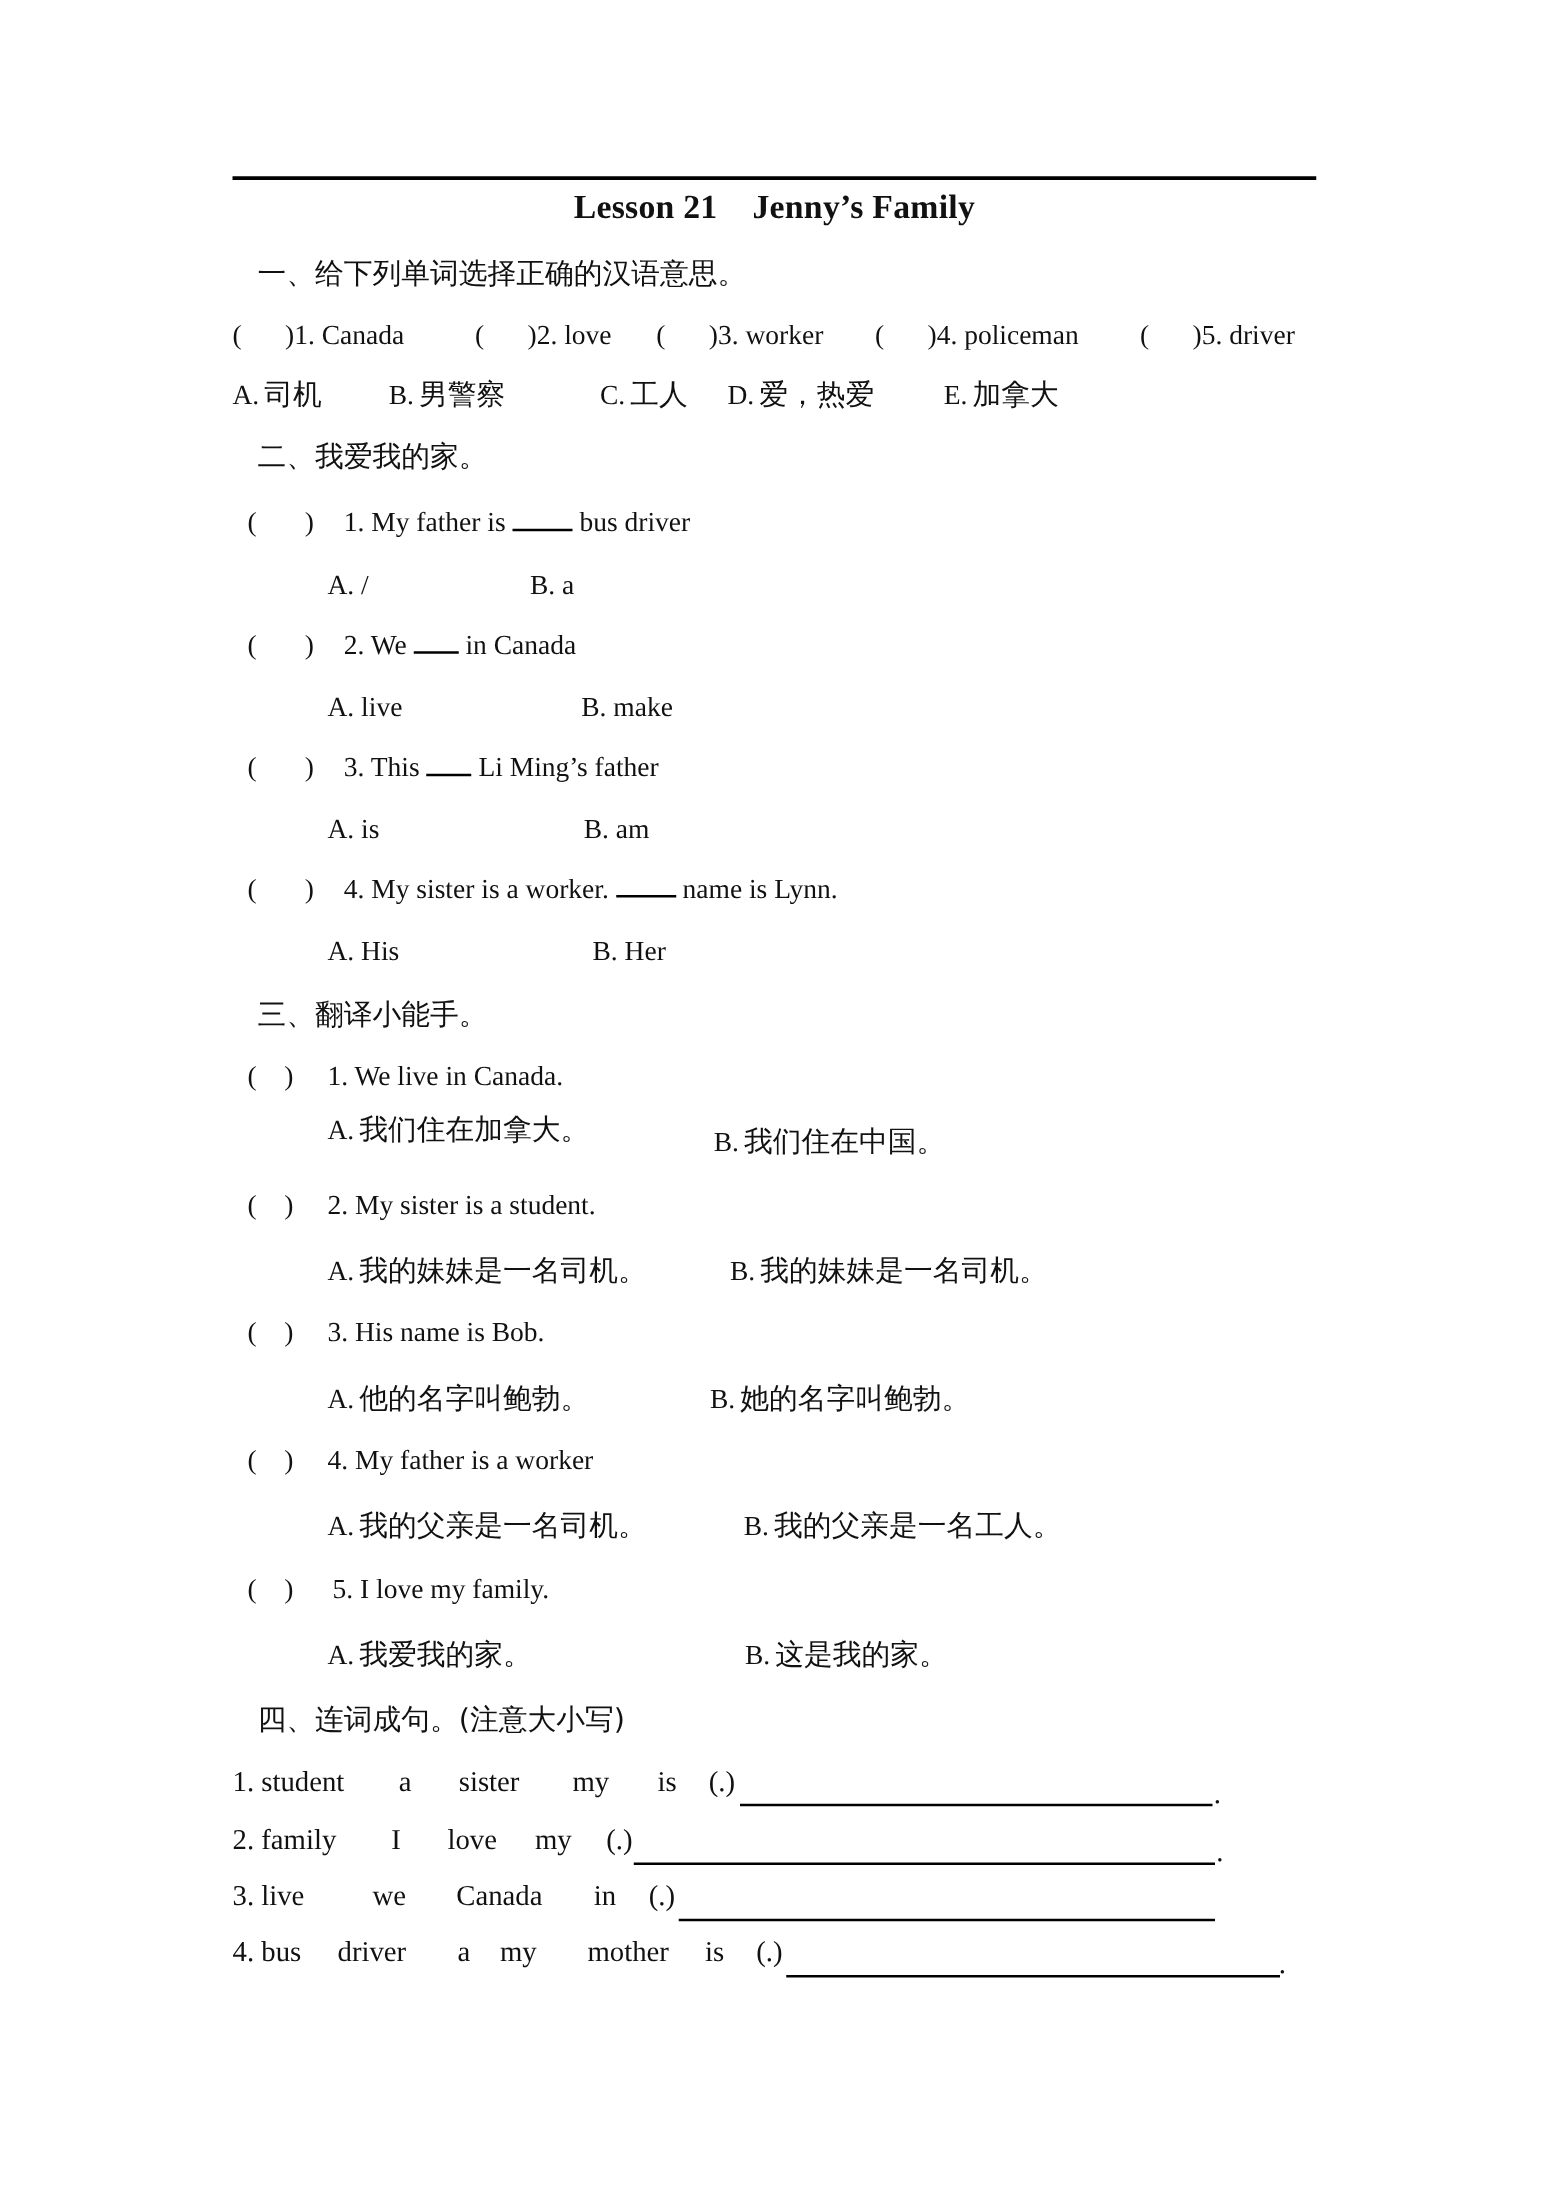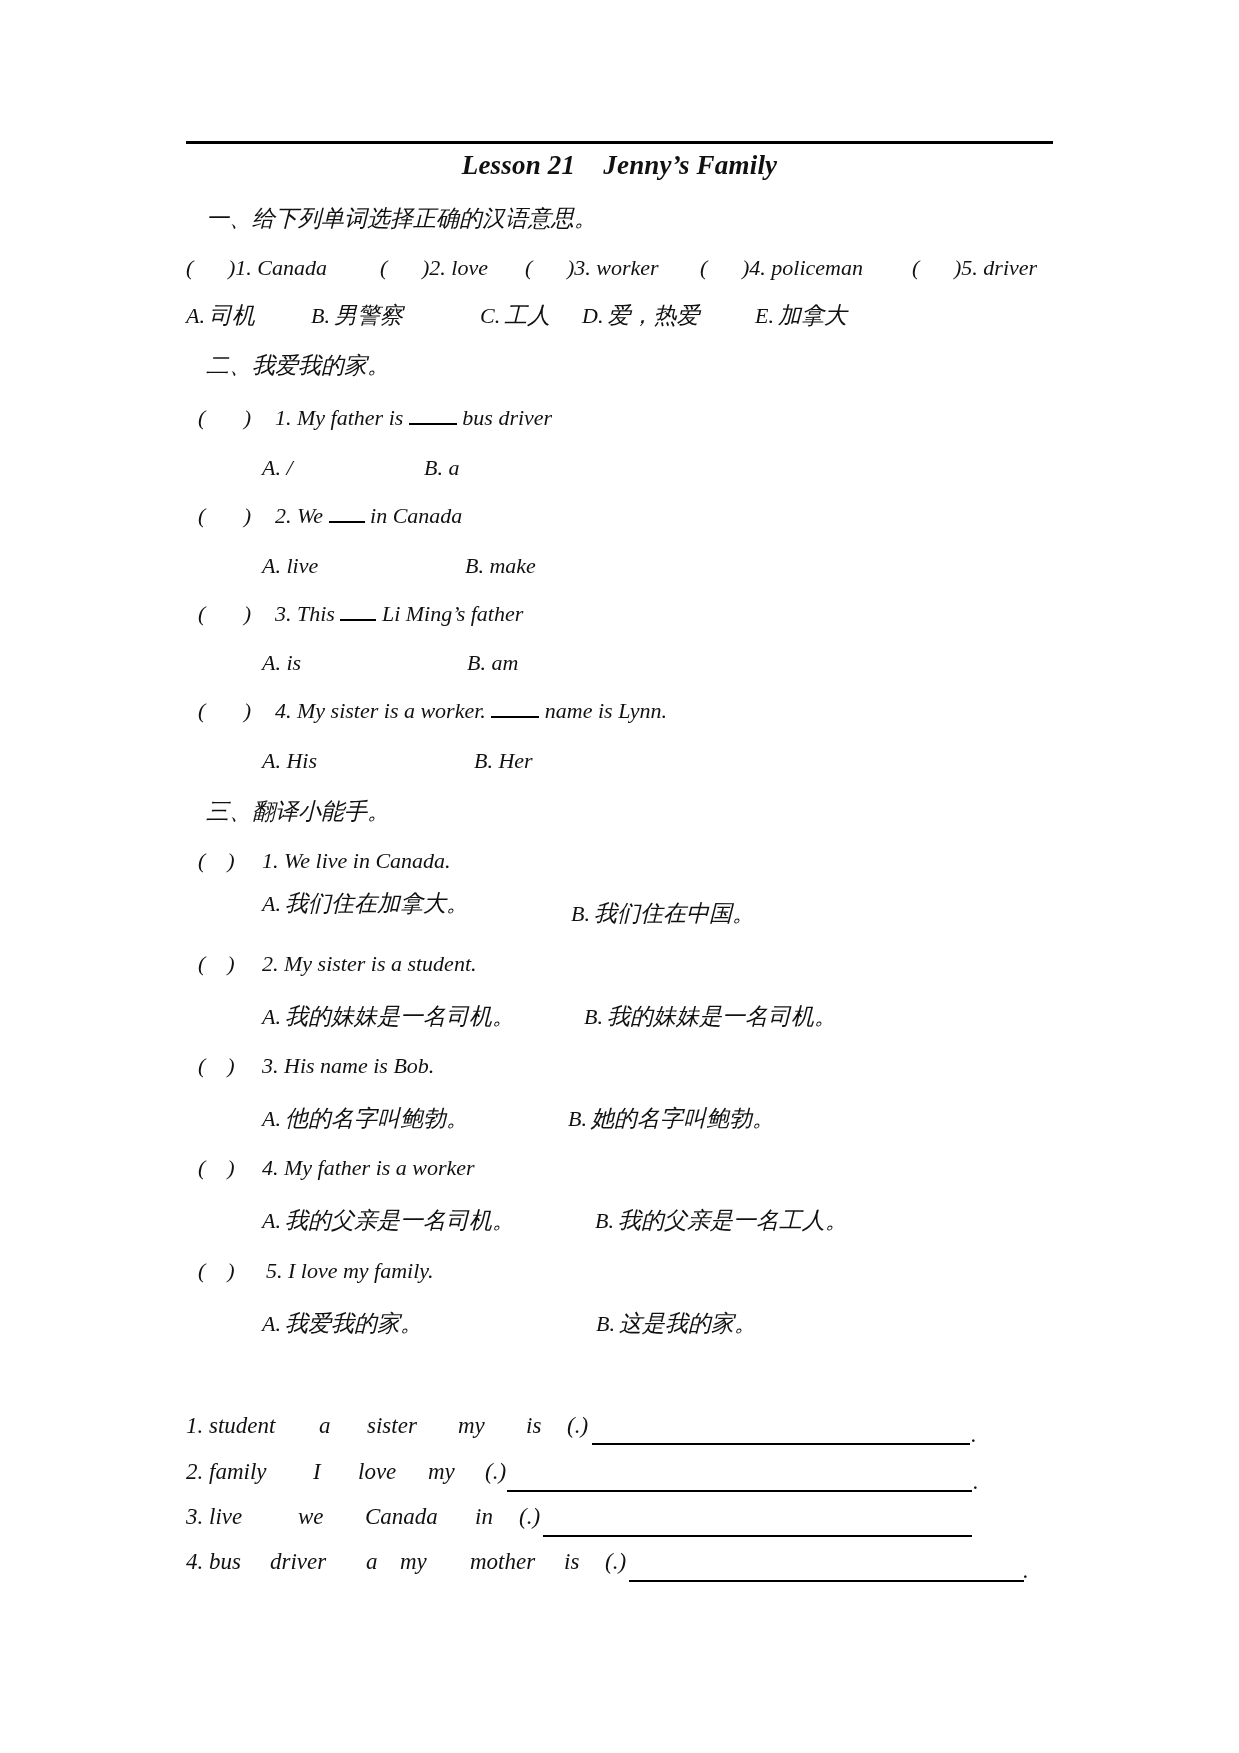--- a/index.html
+++ b/index.html
@@ -1,18 +1,18 @@
 <!DOCTYPE html>
 <html><head>
 <meta charset="utf-8">
 <style>
   html, body { margin: 0; padding: 0; background: #ffffff; }
   body { width: 1239px; height: 1753px; position: relative; overflow: hidden;
          font-family: "Liberation Serif", "DejaVu Serif", serif; color: #111; }
-  .page { position: absolute; left: 0; top: 0; width: 1239px; height: 1450px; font-style: italic; }
+  .page { position: absolute; left: 0; top: 0; width: 1239px; height: 1450px; }
   .top-rule { position: absolute; left: 186px; top: 141px; width: 867px; height: 3px; background: #000; }
   .title { position: absolute; top: 150px; left: 0; width: 1239px; text-align: center;
            font-weight: bold; font-size: 27px; letter-spacing: 0.2px; }
   .title .gap { display: inline-block; width: 28px; }
   .line { position: absolute; white-space: nowrap; font-size: 22px; }
   .heading { position: absolute; left: 186px; white-space: nowrap;
              font-family: "DejaVu Sans", "Liberation Sans", sans-serif; font-size: 23px; margin-left: 20px; }
   .s1-item { position: absolute; white-space: nowrap; font-size: 22px; }
   .opt { position: absolute; white-space: nowrap; font-size: 22px; }
   .opt .lbl { font-family: "Liberation Serif", serif; }
@@ -115,20 +115,21 @@
     <span class="opt" style="left:595px; top:1205px;"><span class="lbl">B.</span><span class="zh">我的父亲是一名工人。</span></span>
   </div>
 
   <div>
     <span class="line" style="left:198px; top:1258px;">(&nbsp;&nbsp;&nbsp;&nbsp;)</span>
     <span class="line" style="left:266px; top:1258px;">5. I love my family.</span>
     <span class="opt" style="left:262px; top:1308px;"><span class="lbl">A.</span><span class="zh">我爱我的家。</span></span>
     <span class="opt" style="left:596px; top:1308px;"><span class="lbl">B.</span><span class="zh">这是我的家。</span></span>
   </div>
 
+  <div class="heading" style="top:1360px;">四、连词成句。(注意大小写)</div>
 
   <div>
     <span class="word" style="left:186px; top:1413px;">1. student</span>
     <span class="word" style="left:319px; top:1413px;">a</span>
     <span class="word" style="left:367px; top:1413px;">sister</span>
     <span class="word" style="left:458px; top:1413px;">my</span>
     <span class="word" style="left:526px; top:1413px;">is</span>
     <span class="word" style="left:567px; top:1413px;">(.)</span>
     <div class="answer-line" style="left:592px; top:1443px; width:378px;"></div>
     <span class="word" style="left:971px; top:1422px;">.</span>

